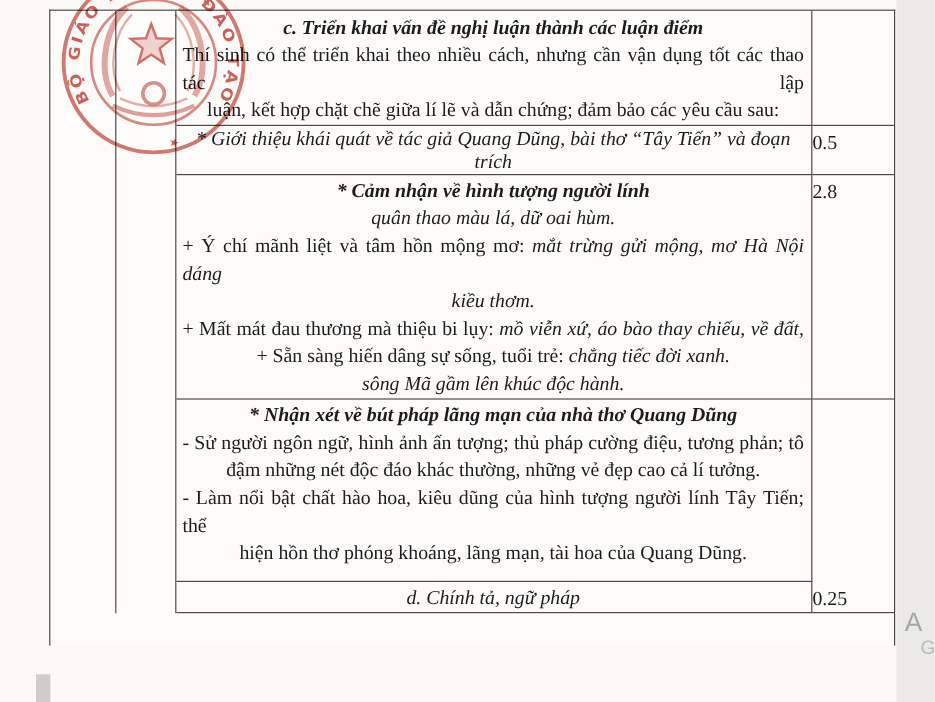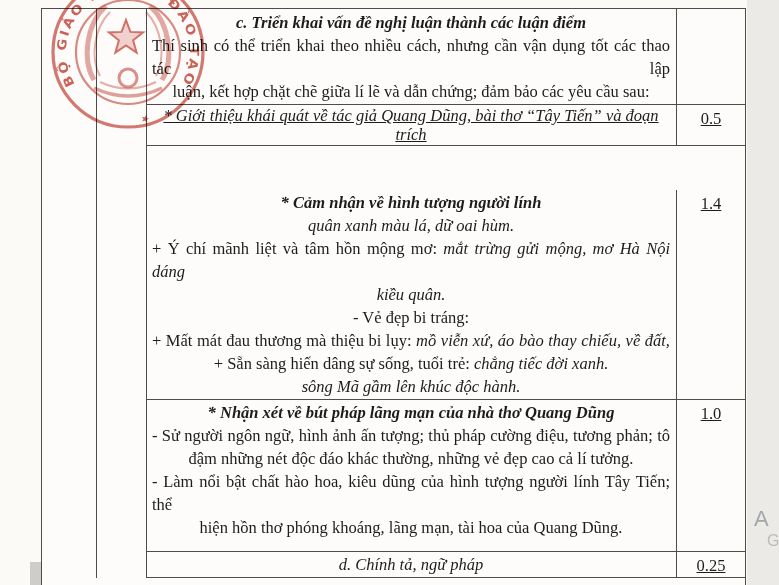--- a/index.html
+++ b/index.html
@@ -18,27 +18,27 @@
     position: absolute; left: 41px; top: 8px; width: 705px;
     display: grid; grid-template-columns: 55px 50px 1fr 68px;
     grid-template-rows: repeat(6, auto) 27px;
     border: 1px solid #4e4c49; border-bottom: 0;
     background: #fdfcfa; font-size: 16.5px; line-height: 23px;
   }
   .lcol { border-right: 1px solid #4e4c49; }
   .left1 { grid-column: 1; grid-row: 1 / 7; }
   .left2 { grid-column: 2; grid-row: 1 / 7; }
   .content { grid-column: 3; border-right: 1px solid #4e4c49; padding: 1px 6px 1px 5px; }
-  .scorec { grid-column: 4; text-align: center; padding-top: 2px; text-decoration: underline; }
+  .scorec { grid-column: 4; padding-top: 2px; }
   .rb { border-bottom: 1px solid #4e4c49; }
-  .r1 { grid-row: 1; } .r2 { grid-row: 2; } .r3 { grid-row: 3; margin-top: 44px; }
+  .r1 { grid-row: 1; } .r2 { grid-row: 2; } .r3 { grid-row: 3; }
   .r4 { grid-row: 4; } .r5 { grid-row: 5; }
   .crow { padding-top: 2px; }
   .nxrow { padding-bottom: 12px; }
-  .introw .vl { line-height: 19px; text-decoration: underline; }
+  .introw .vl { line-height: 19px; }
   .vl { min-height: 23px; text-align: center; }
   .j { text-align: justify; text-align-last: justify; }
   .bi { font-style: italic; font-weight: bold; }
   .i { font-style: italic; }
 
   .stamp { position: absolute; left: 42px; top: -28px; mix-blend-mode: multiply; opacity: .82; filter: blur(.3px); }
   .stamp text { font-family: "DejaVu Sans", sans-serif; font-weight: bold; fill: #c24034; }
 </style>
 </head>
 <body>
@@ -60,38 +60,36 @@
     </div>
     <div class="scorec r1 rb"></div>
 
     <div class="content r2 rb introw">
       <div class="vl"><span class="i">* Giới thiệu khái quát về tác giả Quang Dũng, bài thơ “Tây Tiến” và đoạn trích</span></div>
     </div>
     <div class="scorec r2 rb"><span>0.5</span></div>
 
     <div class="content r3 rb">
       <div class="vl"><span class="bi">* Cảm nhận về hình tượng người lính</span></div>
-      <div class="vl"><span class="i">quân xanh màu lá, dữ oai hùm.</span></div>
+      <div class="vl"><span class="i">quân thao màu lá, dữ oai hùm.</span></div>
       <div class="vl j"><span>+ Ý chí mãnh liệt và tâm hồn mộng mơ: </span><span class="i">mắt trừng gửi mộng, mơ Hà Nội dáng</span></div>
-      <div class="vl"><span class="i">kiều quân.</span></div>
-      <div class="vl"><span>- Vẻ đẹp bi tráng:</span></div>
+      <div class="vl"><span class="i">kiều thơm.</span></div>
       <div class="vl j"><span>+ Mất mát đau thương mà thiệu bi lụy: </span><span class="i">mồ viễn xứ, áo bào thay chiếu, về đất,</span></div>
       <div class="vl"><span>+ Sẵn sàng hiến dâng sự sống, tuổi trẻ: </span><span class="i">chẳng tiếc đời xanh.</span></div>
       <div class="vl"><span class="i">sông Mã gầm lên khúc độc hành.</span></div>
     </div>
-    <div class="scorec r3 rb"><span>1.4</span></div>
+    <div class="scorec r3 rb"><span>2.8</span></div>
 
     <div class="content r4 rb nxrow">
       <div class="vl"><span class="bi">* Nhận xét về bút pháp lãng mạn của nhà thơ Quang Dũng</span></div>
       <div class="vl j"><span>- Sử người ngôn ngữ, hình ảnh ấn tượng; thủ pháp cường điệu, tương phản; tô</span></div>
       <div class="vl"><span>đậm những nét độc đáo khác thường, những vẻ đẹp cao cả lí tưởng.</span></div>
       <div class="vl j"><span>- Làm nổi bật chất hào hoa, kiêu dũng của hình tượng người lính Tây Tiến; thể</span></div>
       <div class="vl"><span>hiện hồn thơ phóng khoáng, lãng mạn, tài hoa của Quang Dũng.</span></div>
     </div>
-    <div class="scorec r4 rb"><span>1.0</span></div>
 
     <div class="content r5 rb">
       <div class="vl"><span class="i">d. Chính tả, ngữ pháp</span></div>
 
     </div>
     <div class="scorec r5 rb"><span>0.25</span></div>
 
   </div>
 
   <svg class="stamp" width="180" height="172" viewBox="0 0 180 172">

